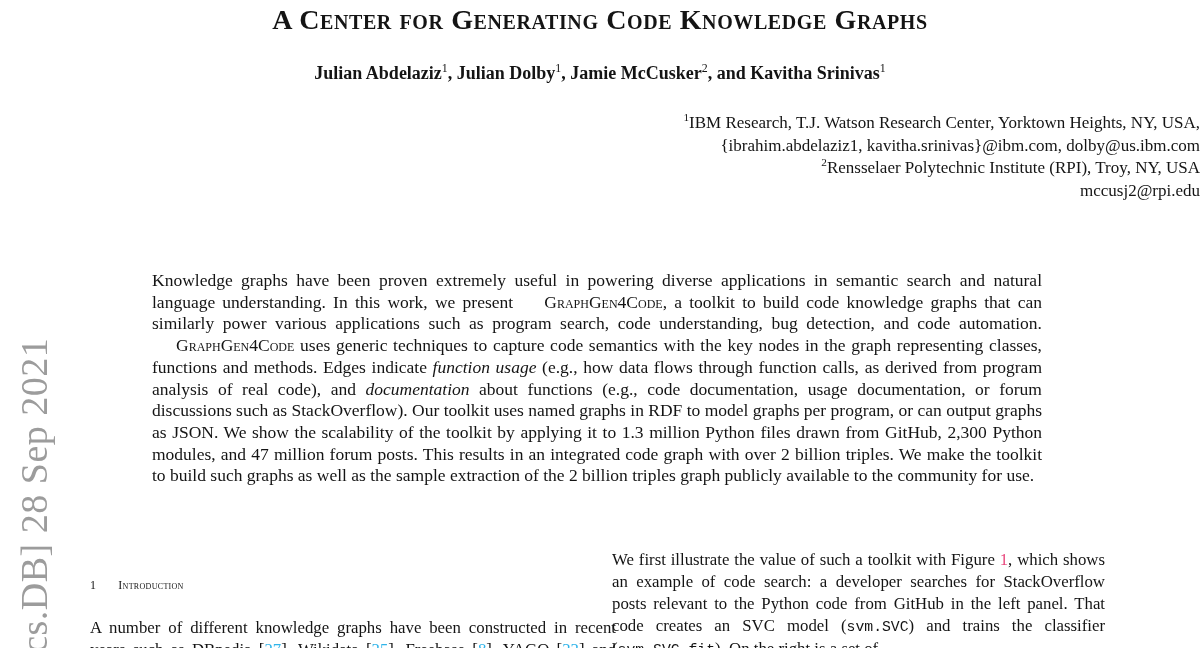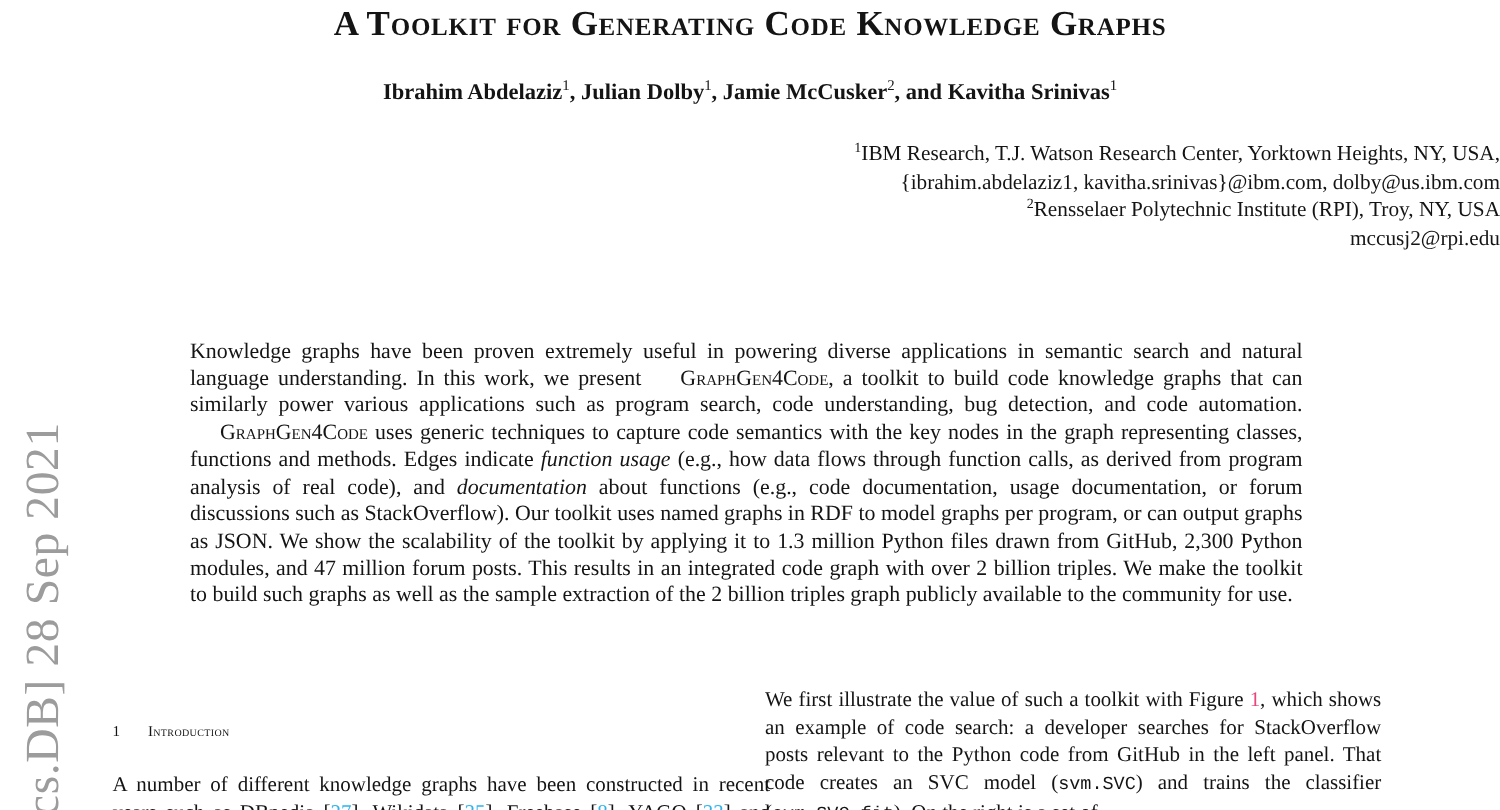--- a/index.html
+++ b/index.html
@@ -100,23 +100,23 @@
     margin-top: 37px;
   }
 </style>
 </head>
 <body>
 
 <div class="page">
 
   <div class="watermark">[cs.DB]  28 Sep 2021</div>
 
-  <h1 class="title">A Toolkit for Generating Code Knowledge Graphs</h1>
+  <h1 class="title">A Center for Generating Code Knowledge Graphs</h1>
 
-  <div class="authors"><span>Ibrahim Abdelaziz</span><span class="seg-sup">1</span><span>, Julian Dolby</span><span class="seg-sup">1</span><span>, Jamie McCusker</span><span class="seg-sup">2</span><span>, and Kavitha Srinivas</span><span class="seg-sup">1</span></div>
+  <div class="authors"><span>Julian Abdelaziz</span><span class="seg-sup">1</span><span>, Julian Dolby</span><span class="seg-sup">1</span><span>, Jamie McCusker</span><span class="seg-sup">2</span><span>, and Kavitha Srinivas</span><span class="seg-sup">1</span></div>
 
   <div class="affiliations">
     <div><span class="seg-sup">1</span><span>IBM Research, T.J. Watson Research Center, Yorktown Heights, NY, USA,</span></div>
     <div><span>{ibrahim.abdelaziz1, kavitha.srinivas}@ibm.com, dolby@us.ibm.com</span></div>
     <div><span class="seg-sup">2</span><span>Rensselaer Polytechnic Institute (RPI), Troy, NY, USA</span></div>
     <div><span>mccusj2@rpi.edu</span></div>
   </div>
 
 
   <div class="abstract-body"><span>Knowledge graphs have been proven extremely useful in powering diverse applications in semantic search and natural language understanding. In this work, we present </span><span class="seg-sc">GraphGen4Code</span><span>, a toolkit to build code knowledge graphs that can similarly power various applications such as program search, code understanding, bug detection, and code automation. </span><span class="seg-sc">GraphGen4Code</span><span> uses generic techniques to capture code semantics with the key nodes in the graph representing classes, functions and methods. Edges indicate </span><span class="seg-em">function usage</span><span> (e.g., how data flows through function calls, as derived from program analysis of real code), and </span><span class="seg-em">documentation</span><span> about functions (e.g., code documentation, usage documentation, or forum discussions such as StackOverflow).  Our toolkit uses named graphs in RDF to model graphs per program, or can output graphs as JSON. We show the scalability of the toolkit by applying it to 1.3 million Python files drawn from GitHub, 2,300 Python modules, and 47 million forum posts. This results in an integrated code graph with over 2 billion triples. We make the toolkit to build such graphs as well as the sample extraction of the 2 billion triples graph publicly available to the community for use.</span></div>

